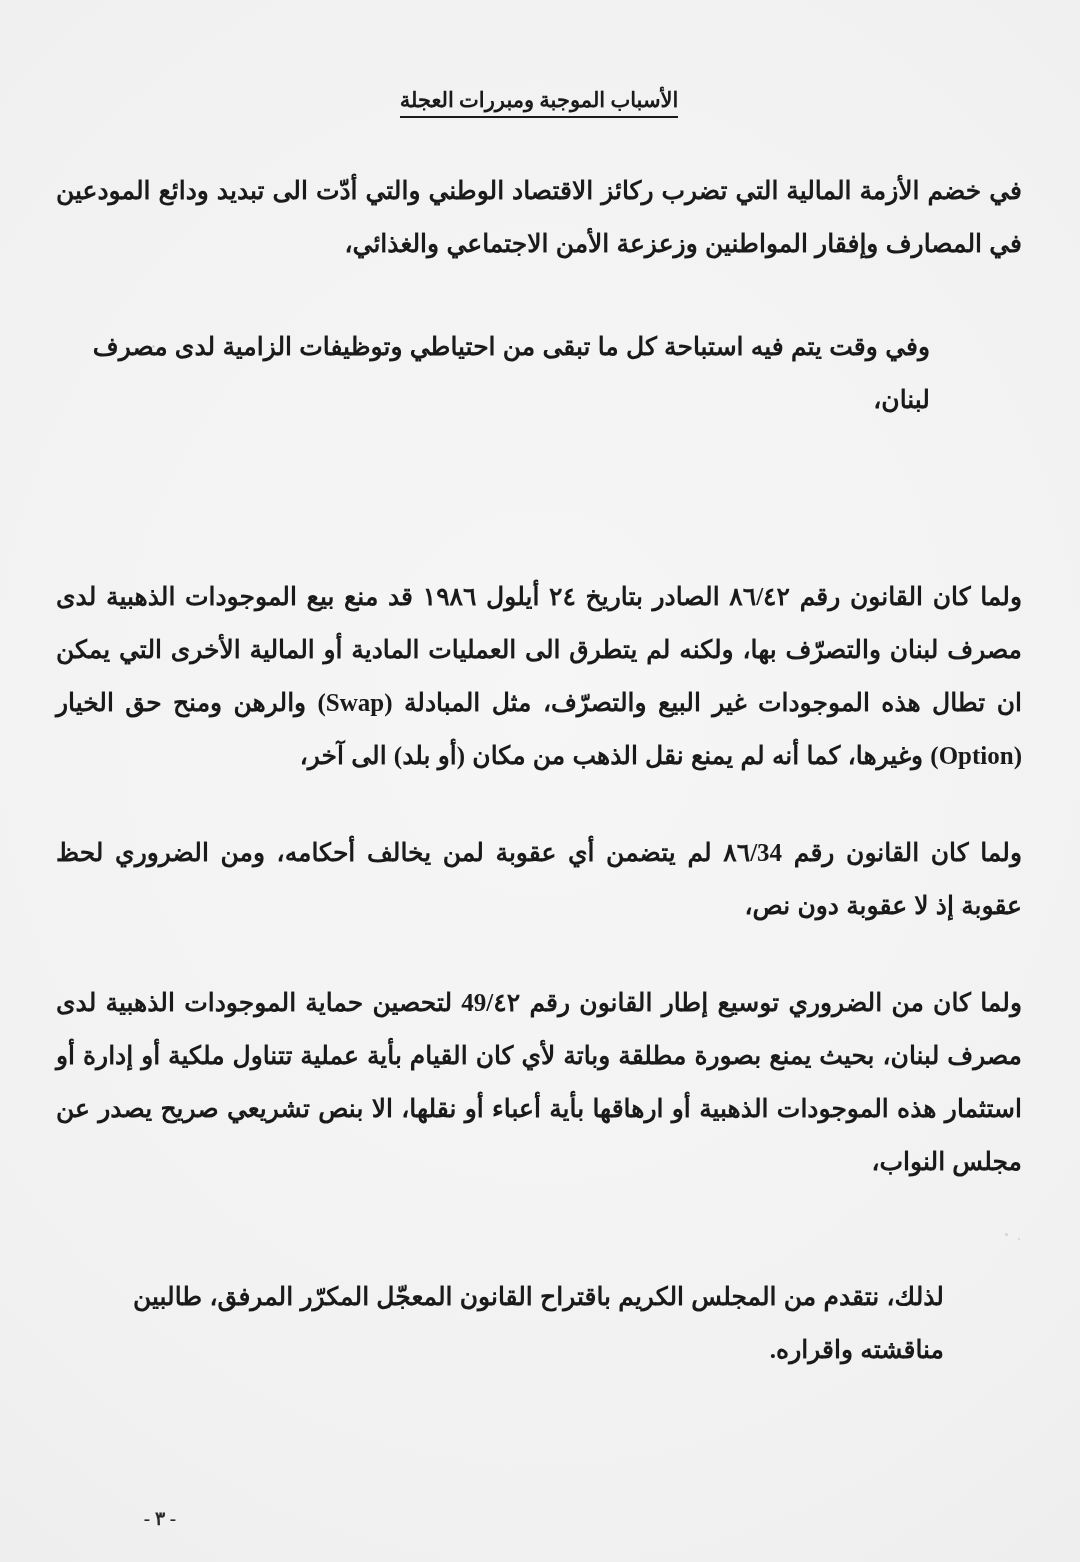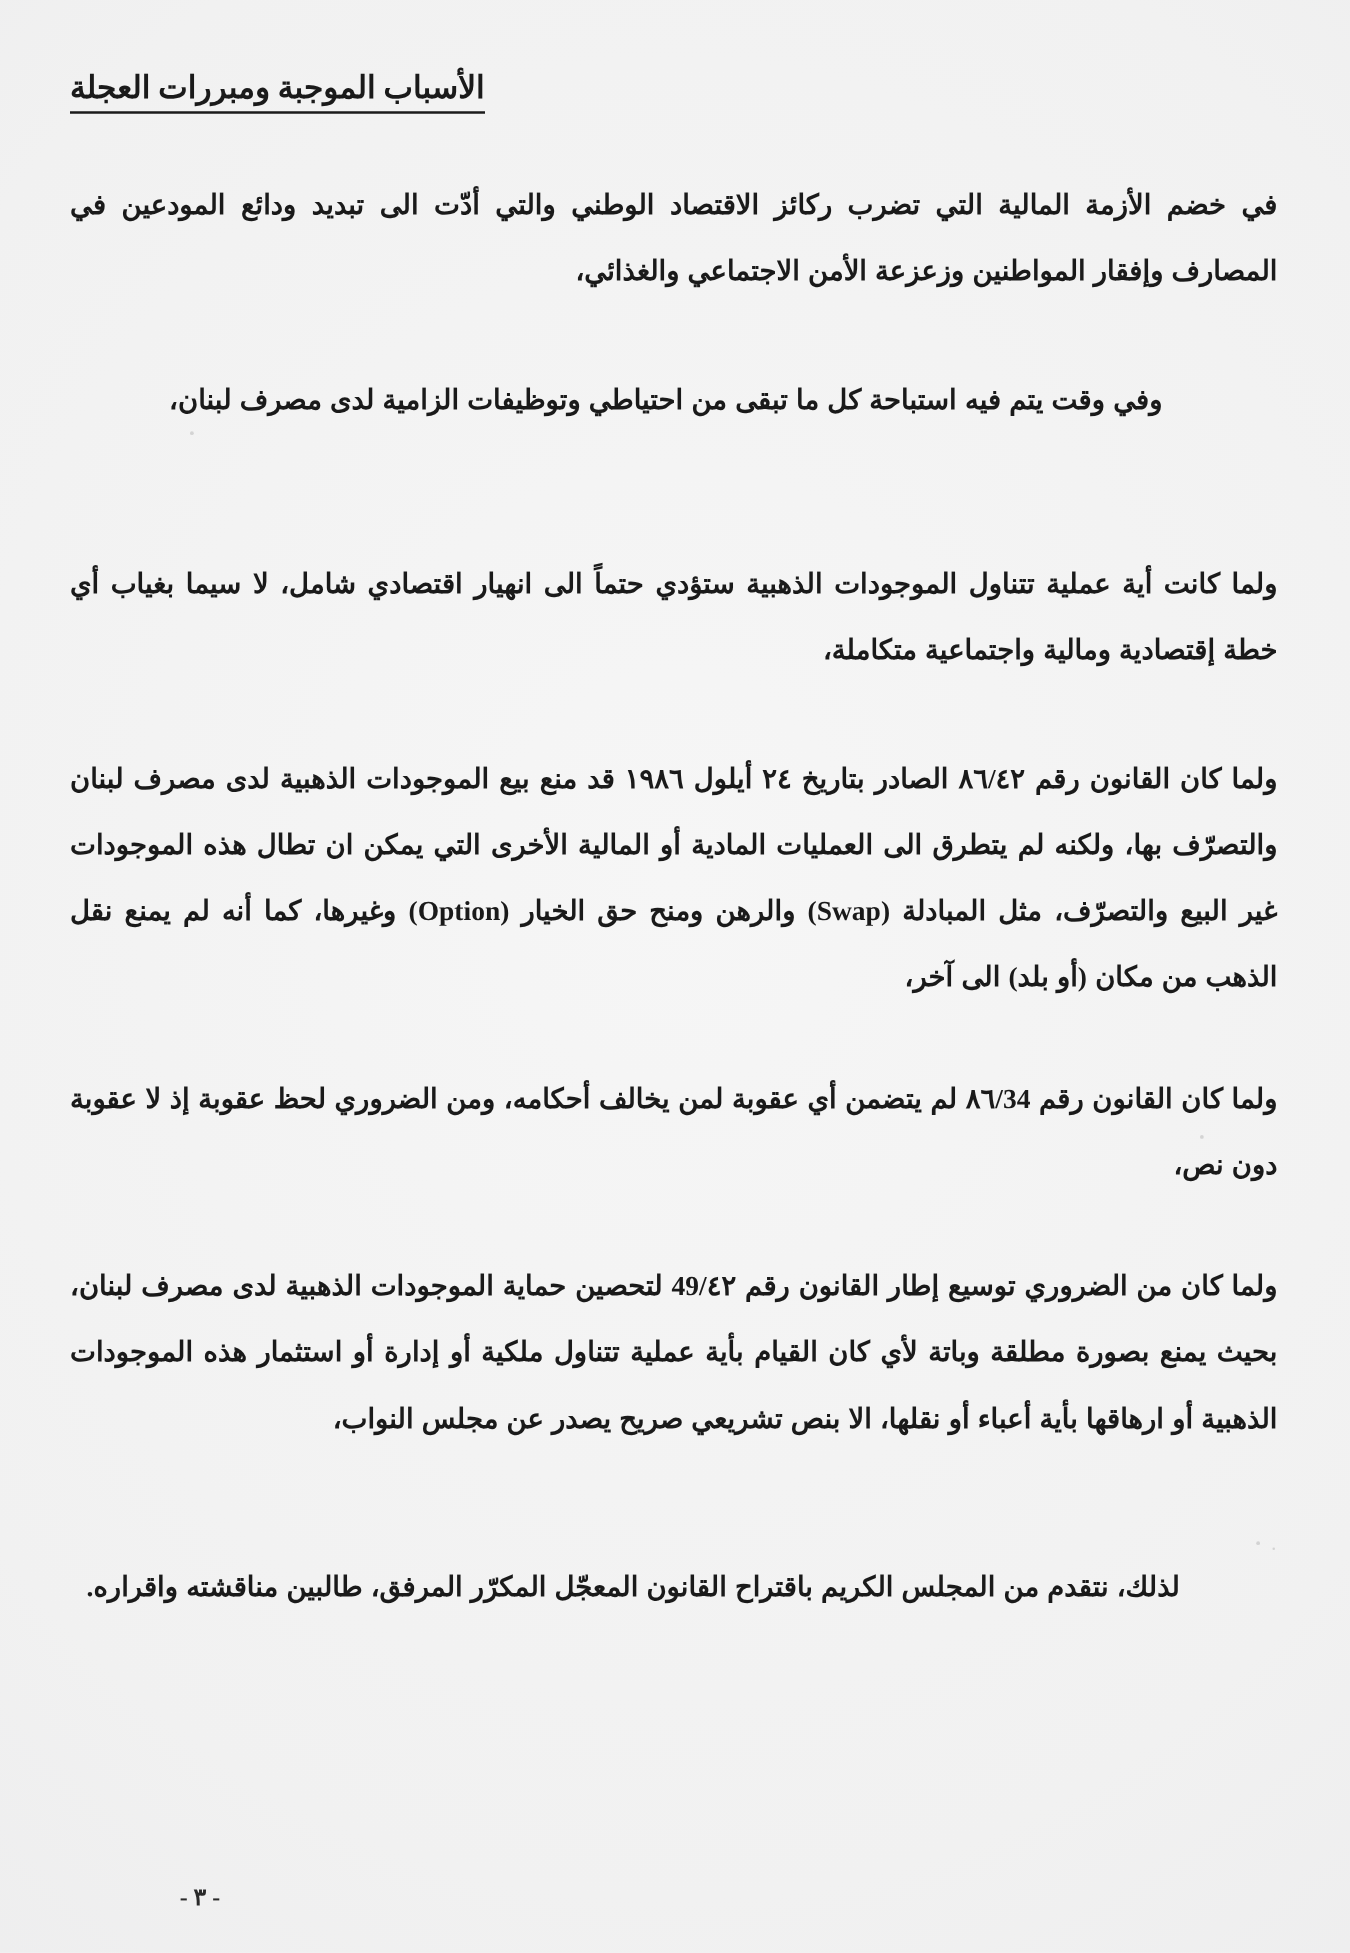--- a/index.html
+++ b/index.html
@@ -22,41 +22,41 @@
     position: absolute;
     inset: 0;
     background:
       radial-gradient(ellipse 120% 95% at 50% 45%, #f6f6f6 0%, #f1f1f1 55%, #ececed 82%, #e7e7e8 100%);
     direction: rtl;
     box-sizing: border-box;
     padding: 0 58px 0 56px;
   }
 
   .doc-title {
-    text-align: left;
-    font-size: 25px;
+    text-align: center;
+    font-size: 21px;
     font-weight: bold;
     letter-spacing: 0px;
     margin: 0;
-    padding-top: 56px;
+    padding-top: 88px;
     line-height: 1.2;
   }
   .doc-title .u {
     border-bottom: 2.5px solid #1b1b1b;
     padding-bottom: 3px;
     display: inline-block;
   }
 
   .body-block {
     margin-top: 46px;
   }
 
   p.para {
     margin: 0 0 0 0;
-    font-size: 22px;
+    font-size: 25px;
     line-height: 53px;
     text-align: justify;
     text-align-last: right;
     text-justify: inter-word;
     word-spacing: 1px;
     font-weight: 600;
   }
   .gap-lg { height: 50px; }
   .gap-md { height: 44px; }
   .gap-sm { height: 38px; }
@@ -106,21 +106,20 @@
   <div class="body-block">
 
     <p class="para">في خضم الأزمة المالية التي تضرب ركائز الاقتصاد الوطني والتي أدّت الى تبديد ودائع المودعين في المصارف وإفقار المواطنين وزعزعة الأمن الاجتماعي والغذائي،</p>
     <div class="gap-lg"></div>
 
     <p class="para indent-1">وفي وقت يتم فيه استباحة كل ما تبقى من احتياطي وتوظيفات الزامية لدى مصرف لبنان،</p>
     <div class="gap-lg"></div>
 
     <div class="gap-md"></div>
 
-    <p class="para">ولما كانت أية عملية تتناول الموجودات الذهبية ستؤدي حتماً الى انهيار اقتصادي شامل، لا سيما بغياب أي خطة  إقتصادية ومالية واجتماعية متكاملة،</p>
     <div class="gap-lg"></div>
 
     <p class="para">ولما كان القانون رقم ٨٦/٤٢ الصادر بتاريخ ٢٤ أيلول ١٩٨٦ قد منع بيع الموجودات الذهبية لدى مصرف لبنان والتصرّف بها، ولكنه لم يتطرق الى العمليات المادية أو المالية الأخرى التي يمكن ان تطال هذه الموجودات غير البيع والتصرّف، مثل المبادلة (Swap) والرهن ومنح حق الخيار (Option) وغيرها، كما أنه لم يمنع نقل الذهب من مكان (أو بلد) الى آخر،</p>
     <div class="gap-md"></div>
 
     <p class="para">ولما كان القانون رقم ٨٦/34 لم يتضمن أي عقوبة لمن يخالف أحكامه، ومن الضروري لحظ عقوبة إذ لا عقوبة دون نص،</p>
     <div class="gap-md"></div>
 
     <p class="para">ولما كان من الضروري توسيع إطار القانون رقم 49/٤٢ لتحصين حماية الموجودات الذهبية لدى مصرف لبنان، بحيث يمنع بصورة مطلقة وباتة لأي كان القيام بأية عملية تتناول ملكية أو إدارة أو استثمار هذه الموجودات الذهبية أو ارهاقها بأية أعباء أو نقلها، الا بنص تشريعي صريح يصدر عن مجلس النواب،</p>
     <div class="gap-sm"></div>

